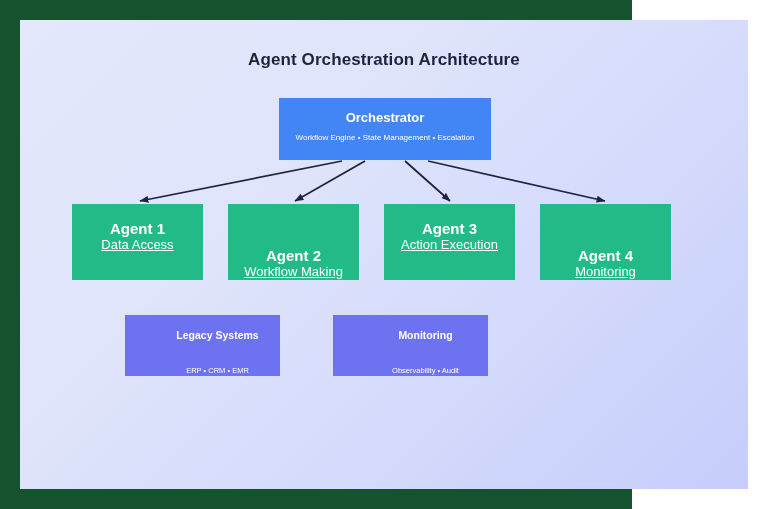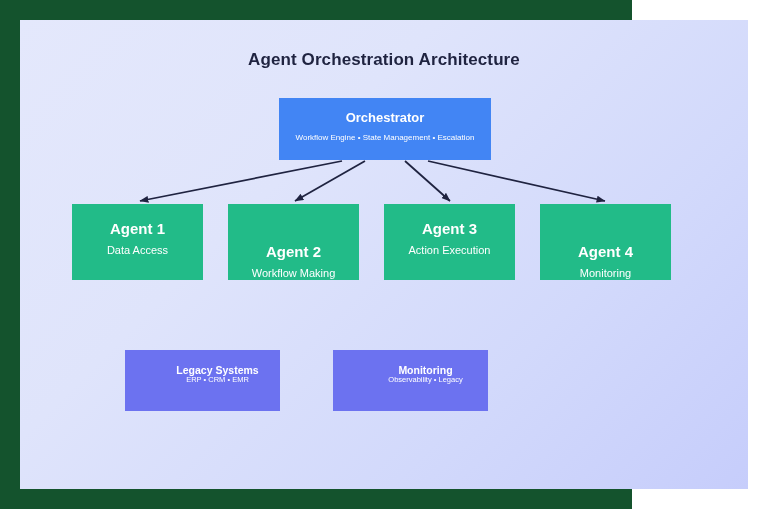--- a/index.html
+++ b/index.html
@@ -95,33 +95,33 @@
   
   .node-agent {
     top: 184px;
     width: 131px;
     height: 76px;
     background: #22bb88;
     justify-content: flex-start;
     padding-top: 16px;
   }
   .node-agent .node-title { font-size: 15px; }
-  .node-agent .node-sub { font-size: 11px; margin-top: 7px; }
+  .node-agent .node-sub { font-size: 13px; margin-top: 1px; text-decoration: underline; }
   #node-agent-1 { left: 52px; }
   #node-agent-2 { left: 208px; justify-content: flex-end; }
   #node-agent-3 { left: 364px; }
   #node-agent-4 { left: 520px; justify-content: flex-end; }
 
   
   .node-system {
-    top: 330px;
+    top: 295px;
     width: 155px;
     height: 61px;
     background: #6c72f0;
-    justify-content: flex-start;
+    justify-content: space-between;
     padding-top: 14px;
     padding-left: 30px;
   }
   .node-system .node-title { font-size: 10.5px; }
   .node-system .node-sub { font-size: 7.5px; }
   #node-legacy-systems { left: 105px; }
   #node-monitoring     { left: 313px; }
   #node-escalation     { left: 521px; }
 </style>
 </head>
@@ -172,18 +172,18 @@
       <div class="node-sub">Monitoring</div>
     </div>
 
     <div class="node node-system" id="node-legacy-systems">
       <div class="node-title">Legacy Systems</div>
       <div class="node-sub">ERP • CRM • EMR</div>
     </div>
 
     <div class="node node-system" id="node-monitoring">
       <div class="node-title">Monitoring</div>
-      <div class="node-sub">Observability • Legacy</div>
+      <div class="node-sub">Observability • Audit</div>
     </div>
 
 
   </div>
 </div>
 
 </body></html>

